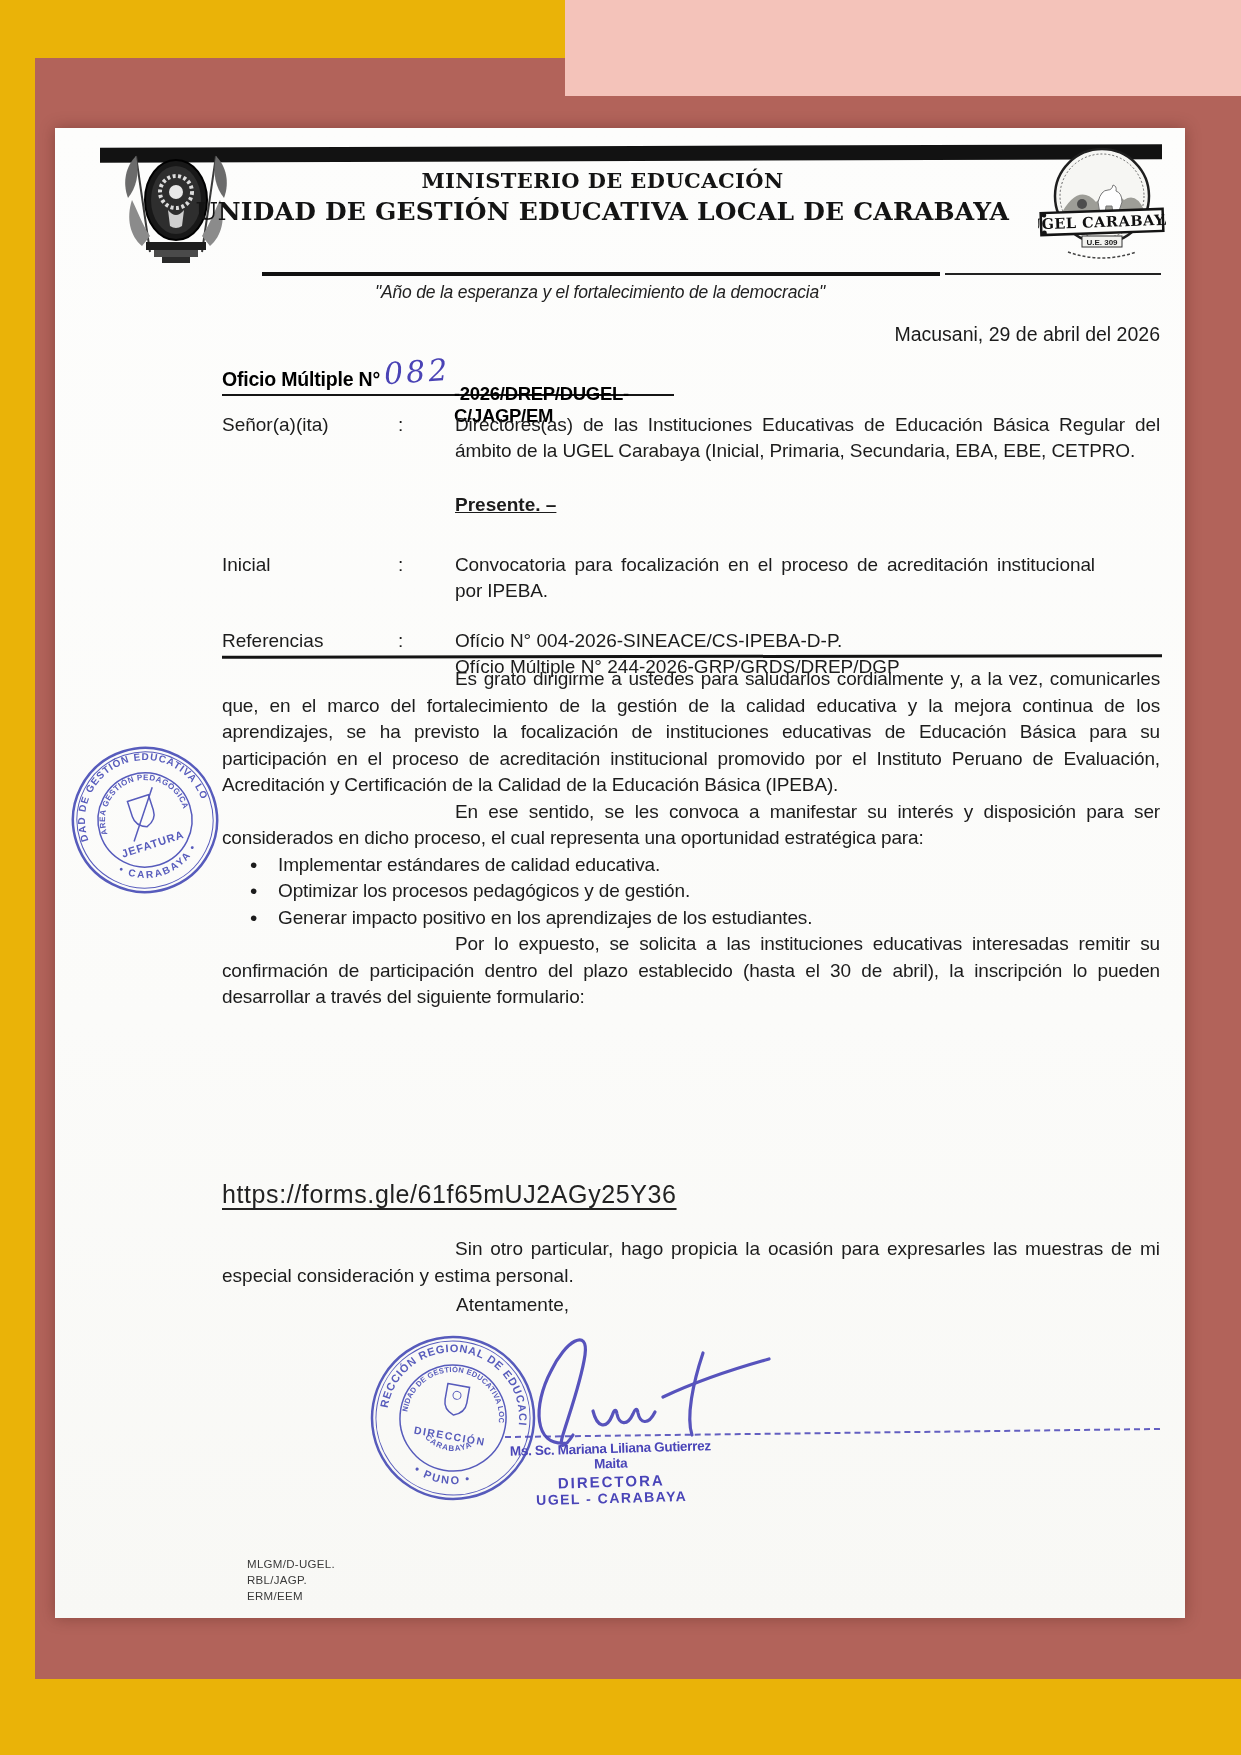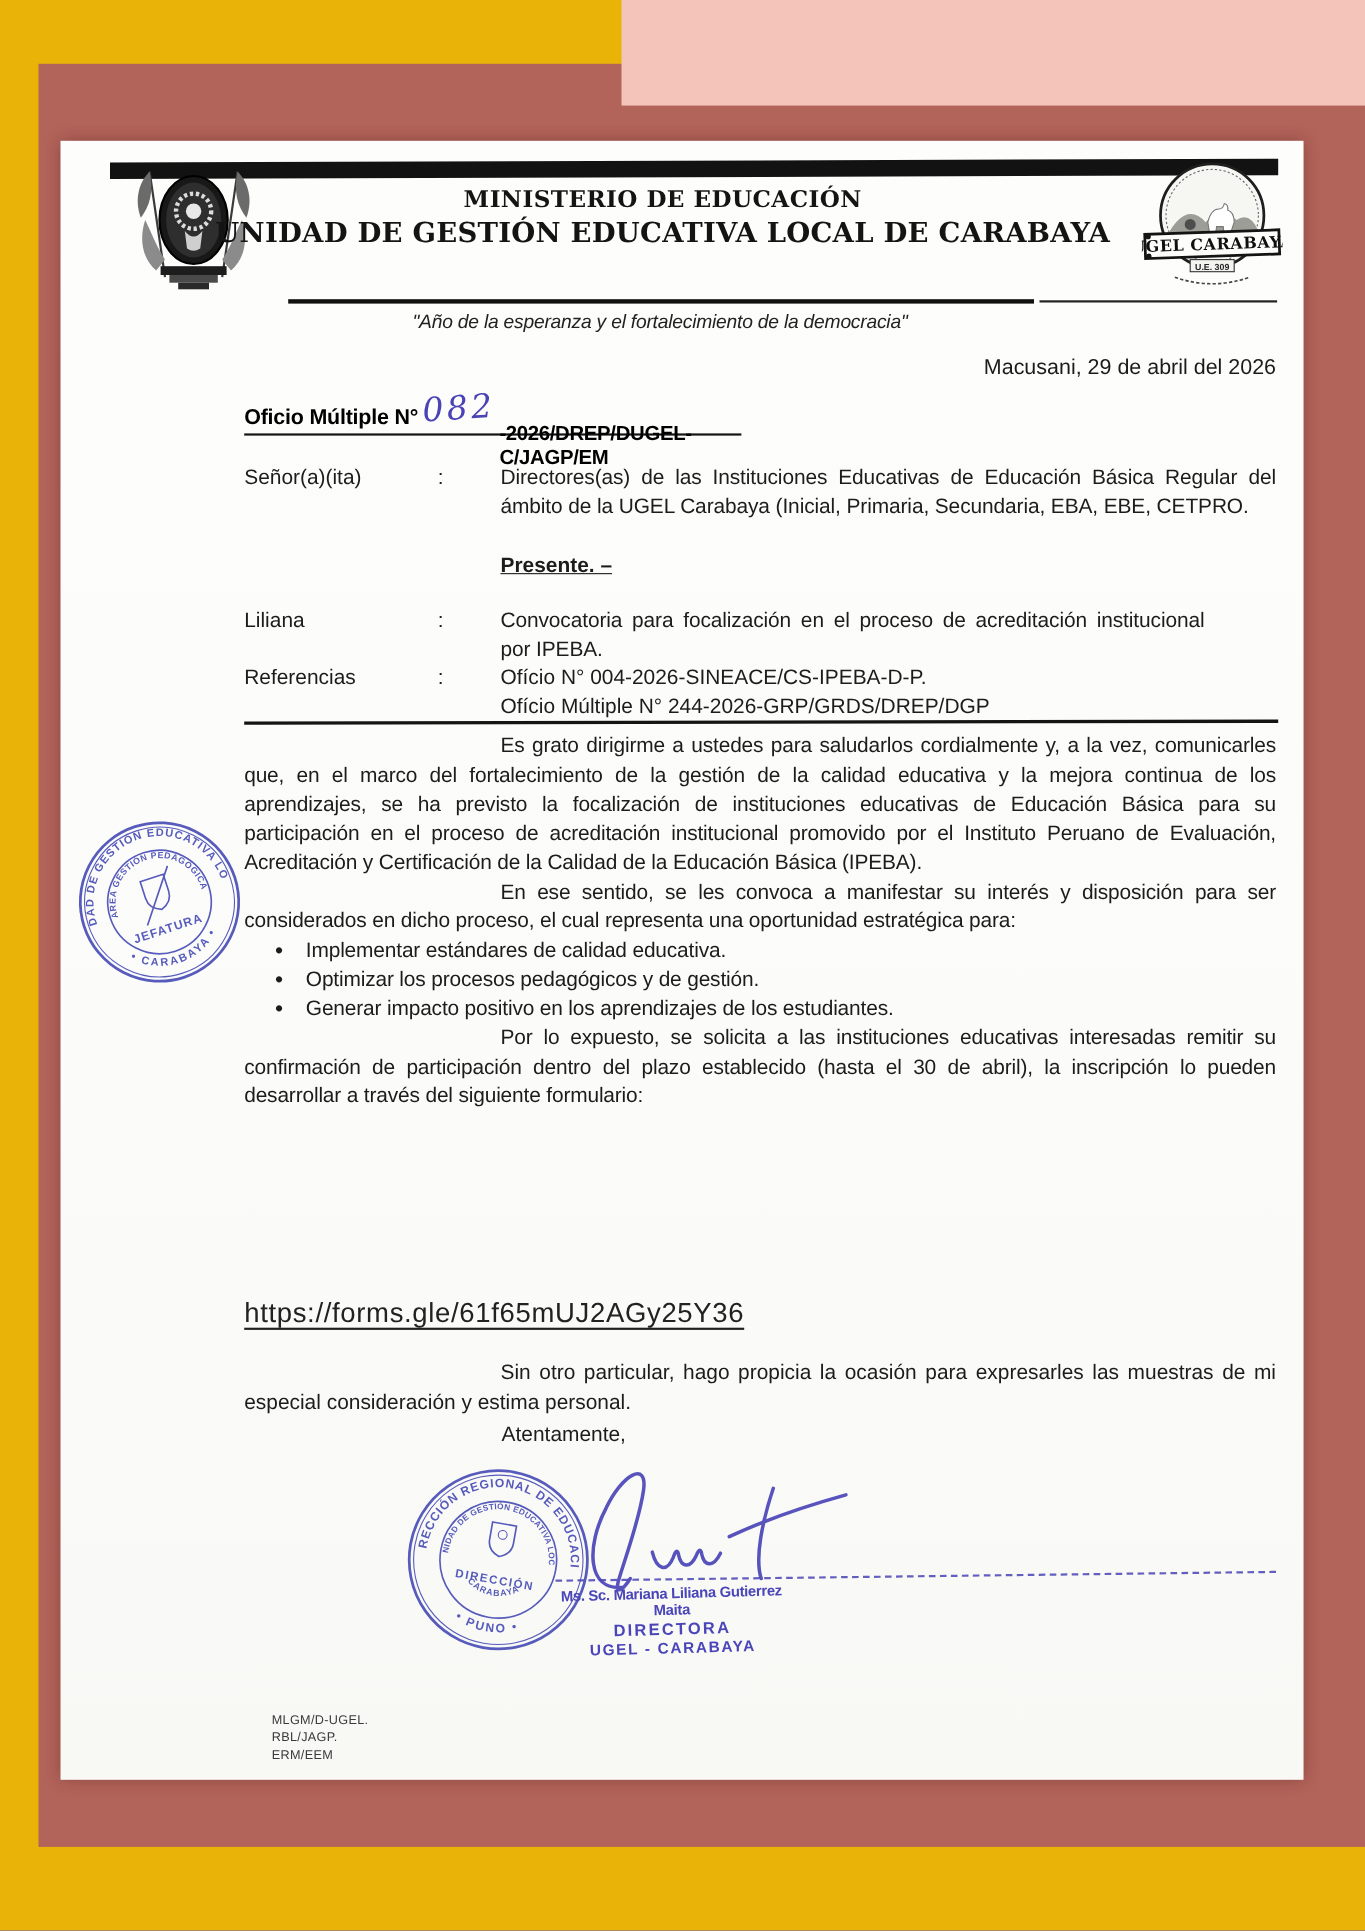--- a/index.html
+++ b/index.html
@@ -146,34 +146,34 @@
   </svg>
 
   <div class="abs dateline">Macusani, 29 de abril del 2026</div>
 
   <div class="abs oficio">
     <span class="oficio-label">Oficio Múltiple N°</span>
     <span class="oficio-num">082</span>
     <span class="oficio-suffix">-2026/DREP/DUGEL-C/JAGP/EM</span>
   </div>
 
-  <div class="abs fieldrow" style="left:0;top:422px;width:1241px;height:110px;">
+  <div class="abs fieldrow" style="left:0;top:412px;width:1241px;height:110px;">
     <span class="flabel">Señor(a)(ita)</span>
     <span class="fcolon">:</span>
     <span class="fvalue" style="width:705px;">Directores(as) de las Instituciones Educativas de Educación Básica Regular del ámbito de la UGEL Carabaya (Inicial, Primaria, Secundaria, EBA, EBE, CETPRO.</span>
     <span class="presente" style="position:absolute;left:455px;top:80px;">Presente. –</span>
   </div>
 
   <div class="abs fieldrow" style="left:0;top:552px;width:1241px;height:56px;">
-    <span class="flabel">Liliana</span>
+    <span class="flabel">Inicial</span>
     <span class="fcolon">:</span>
     <span class="fvalue" style="width:640px;">Convocatoria para focalización en el proceso de acreditación institucional por IPEBA.</span>
   </div>
 
-  <div class="abs fieldrow" style="left:0;top:604px;width:1031px;height:56px;">
+  <div class="abs fieldrow" style="left:0;top:628px;width:1031px;height:56px;">
     <span class="flabel">Referencias</span>
     <span class="fcolon">:</span>
     <span style="position:absolute;left:455px;top:0;">Ofício N° 004-2026-SINEACE/CS-IPEBA-D-P.</span>
     <span style="position:absolute;left:455px;top:26px;">Ofício Múltiple N° 244-2026-GRP/GRDS/DREP/DGP</span>
   </div>
 
   <div class="abs rule"></div>
 
   <div class="abs bodyblock">
     <p>Es grato dirigirme a ustedes para saludarlos cordialmente y, a la vez, comunicarles que, en el marco del fortalecimiento de la gestión de la calidad educativa y la mejora continua de los aprendizajes, se ha previsto la focalización de instituciones educativas de Educación Básica para su participación en el proceso de acreditación institucional promovido por el Instituto Peruano de Evaluación, Acreditación y Certificación de la Calidad de la Educación Básica (IPEBA).</p>

